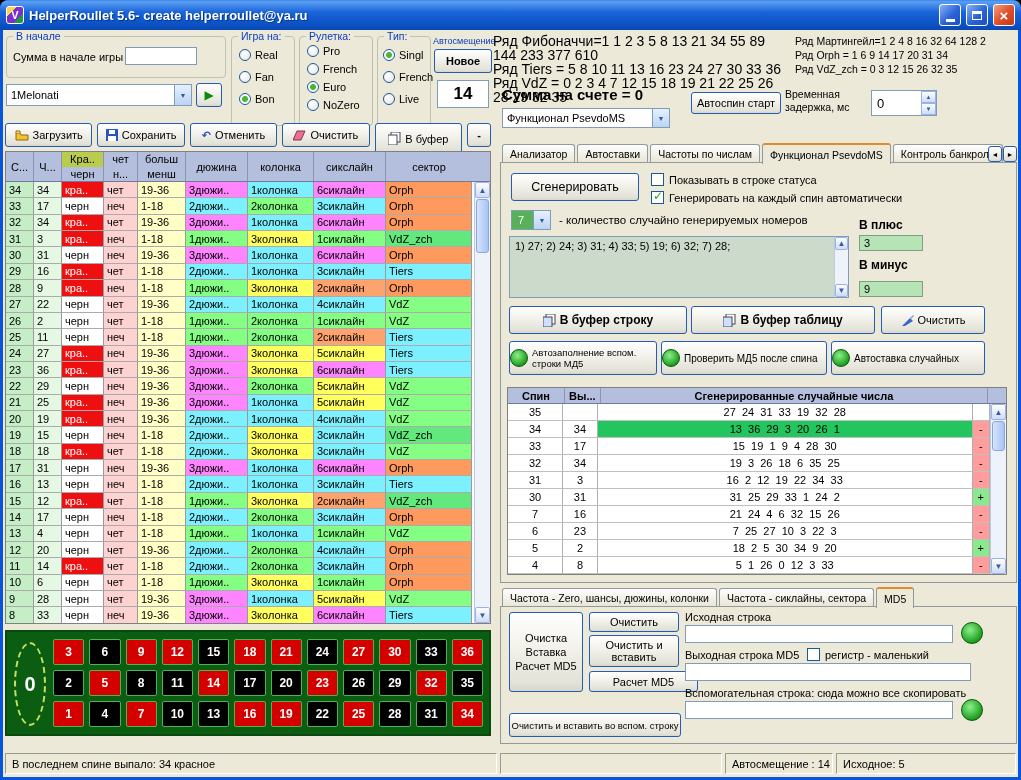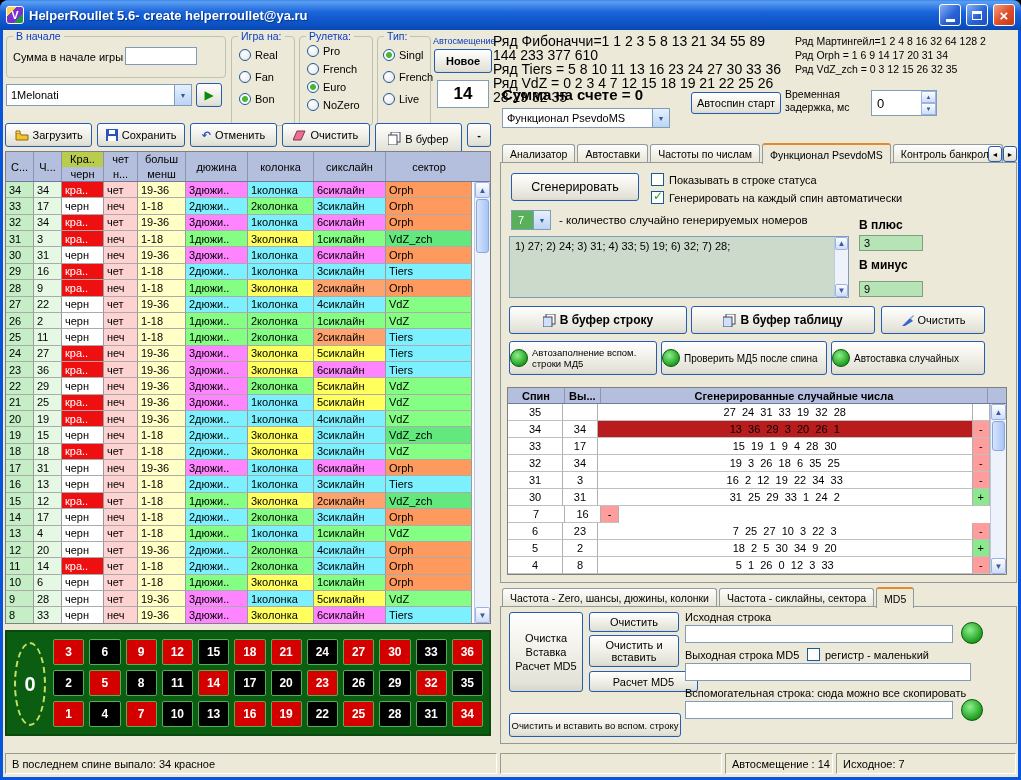--- a/index.html
+++ b/index.html
@@ -705,21 +705,21 @@
         <div class="gbody" id="genBody">
             <div class="grow">
               <div class="gcell g0" style="background: rgb(255, 255, 255); color: rgb(0, 0, 0);">35</div>
               <div class="gcell g1" style="background: rgb(255, 255, 255); color: rgb(0, 0, 0);"></div>
               <div class="gcell g2" style="background: rgb(255, 255, 255); color: rgb(0, 0, 0);">27  24  31  33  19  32  28</div>
               <div class="gcell g3" style="background: rgb(255, 255, 255); color: rgb(0, 0, 0);"></div>
             </div>
             <div class="grow">
               <div class="gcell g0" style="background: rgb(255, 255, 255); color: rgb(0, 0, 0);">34</div>
               <div class="gcell g1" style="background: rgb(255, 255, 255); color: rgb(0, 0, 0);">34</div>
-              <div class="gcell g2" style="background: #b91c1c; color: rgb(0, 0, 0);">13  36  29  3  20  26  1</div>
+              <div class="gcell g2" style="background: #22c55e; color: rgb(0, 0, 0);">13  36  29  3  20  26  1</div>
               <div class="gcell g3" style="background: rgb(255, 156, 156); color: rgb(0, 0, 0);">-</div>
             </div>
             <div class="grow">
               <div class="gcell g0" style="background: rgb(255, 255, 255); color: rgb(0, 0, 0);">33</div>
               <div class="gcell g1" style="background: rgb(255, 255, 255); color: rgb(0, 0, 0);">17</div>
               <div class="gcell g2" style="background: rgb(255, 255, 255); color: rgb(0, 0, 0);">15  19  1  9  4  28  30</div>
               <div class="gcell g3" style="background: rgb(255, 156, 156); color: rgb(0, 0, 0);">-</div>
             </div>
             <div class="grow">
               <div class="gcell g0" style="background: rgb(255, 255, 255); color: rgb(0, 0, 0);">32</div>
@@ -735,20 +735,21 @@
             </div>
             <div class="grow">
               <div class="gcell g0" style="background: rgb(255, 255, 255); color: rgb(0, 0, 0);">30</div>
               <div class="gcell g1" style="background: rgb(255, 255, 255); color: rgb(0, 0, 0);">31</div>
               <div class="gcell g2" style="background: rgb(255, 255, 255); color: rgb(0, 0, 0);">31  25  29  33  1  24  2</div>
               <div class="gcell g3" style="background: rgb(140, 232, 140); color: rgb(0, 0, 0);">+</div>
             </div>
             <div class="grow">
               <div class="gcell g0" style="background: rgb(255, 255, 255); color: rgb(0, 0, 0);">7</div>
               <div class="gcell g1" style="background: rgb(255, 255, 255); color: rgb(0, 0, 0);">16</div>
+              <div class="gcell g2" style="background: rgb(255, 255, 255); color: rgb(0, 0, 0);">21  24  4  6  32  15  26</div>
               <div class="gcell g3" style="background: rgb(255, 156, 156); color: rgb(0, 0, 0);">-</div>
             </div>
             <div class="grow">
               <div class="gcell g0" style="background: rgb(255, 255, 255); color: rgb(0, 0, 0);">6</div>
               <div class="gcell g1" style="background: rgb(255, 255, 255); color: rgb(0, 0, 0);">23</div>
               <div class="gcell g2" style="background: rgb(255, 255, 255); color: rgb(0, 0, 0);">7  25  27  10  3  22  3</div>
               <div class="gcell g3" style="background: rgb(255, 156, 156); color: rgb(0, 0, 0);">-</div>
             </div>
             <div class="grow">
               <div class="gcell g0" style="background: rgb(255, 255, 255); color: rgb(0, 0, 0);">5</div>
@@ -808,17 +809,17 @@
 
       <div class="abs" style="left:184px;top:80px;font-size:11px">Вспомогательная строка: сюда можно все скопировать</div>
       <input class="input abs" style="left: 184px; top: 94px; width: 268px; height: 18px;" value="">
       <div class="gcirc abs" style="left:460px;top:92px;width:22px;height:22px"></div>
     </div>
 
     <div class="status">
       <div class="spanel" style="width:492px">В последнем спине выпало: 34 красное</div>
       <div class="spanel" style="width:222px"></div>
       <div class="spanel" style="width:108px">Автосмещение : 14</div>
-      <div class="spanel" style="flex:1">Исходное: 7</div>
+      <div class="spanel" style="flex:1">Исходное: 5</div>
     </div>
 
   </div>
 </div>
 
 </body></html>

